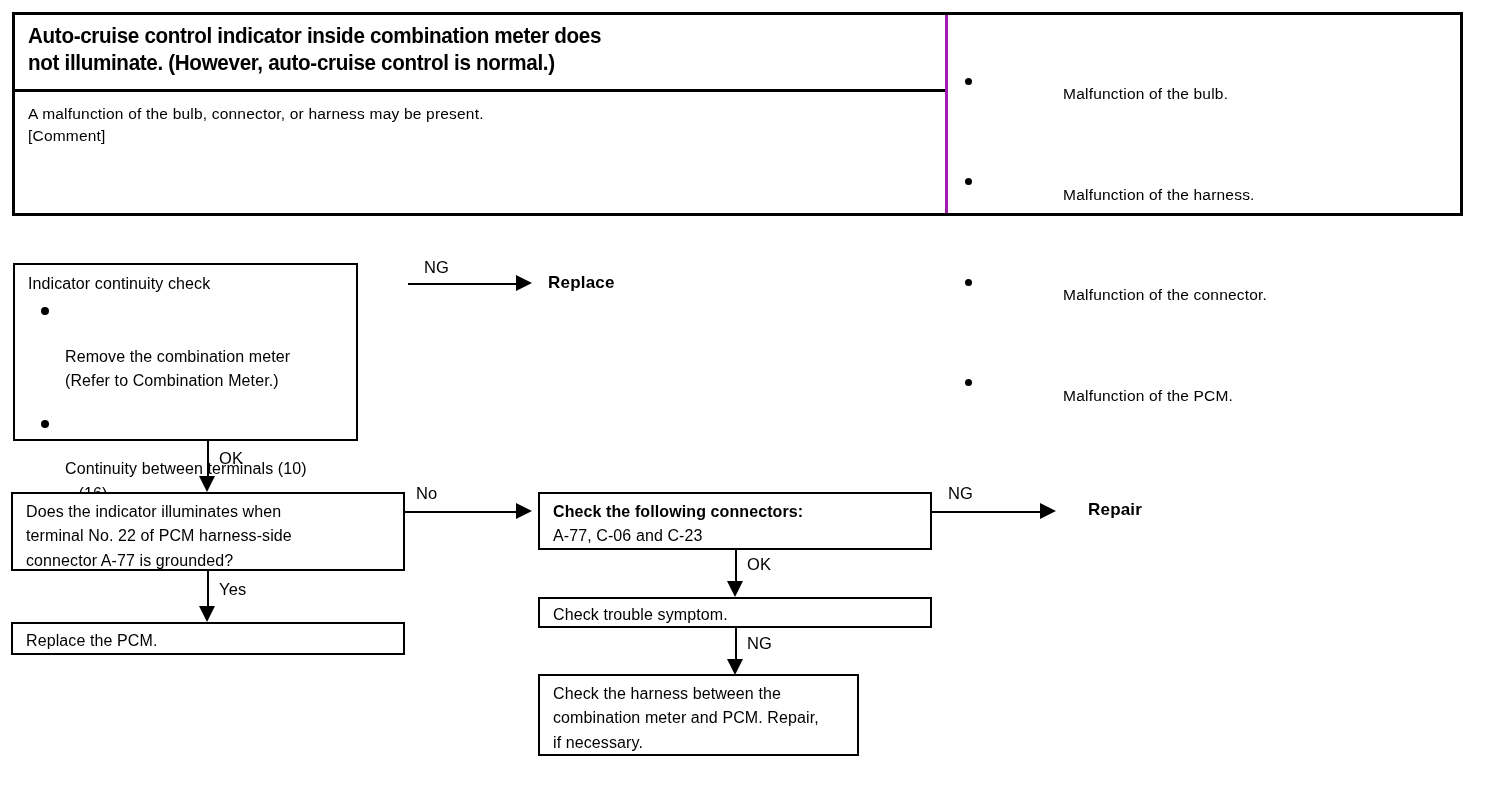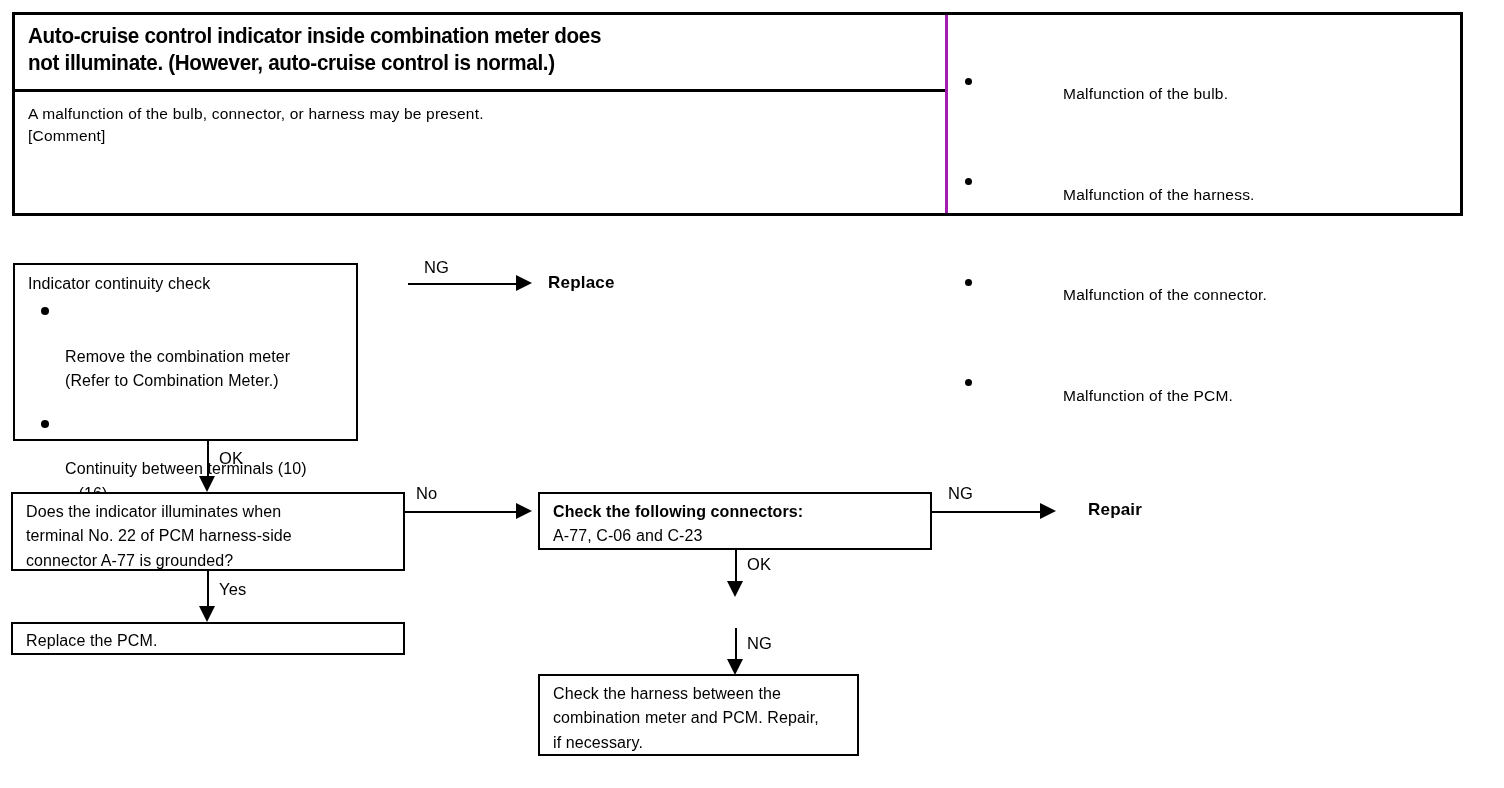--- a/index.html
+++ b/index.html
@@ -311,20 +311,23 @@
 
   <div class="hline" style="left:932px; top:511px; width:110px;"></div>
   <div class="arrow-right" style="left:1040px; top:503px;"></div>
   <div class="edge-label" style="left:948px; top:484px;">NG</div>
   <div class="term-label" style="left:1075px; top:500px;margin-left:13px;">Repair</div>
 
   <div class="vline" style="left:735px; top:550px; height:32px;"></div>
   <div class="arrow-down" style="left:727px; top:581px;"></div>
   <div class="edge-label" style="left:747px; top:555px;">OK</div>
 
+  <div class="fbox" id="box-trouble-symptom">
+    <div class="txt">Check trouble symptom.</div>
+  </div>
 
   <div class="vline" style="left:735px; top:628px; height:32px;"></div>
   <div class="arrow-down" style="left:727px; top:659px;"></div>
   <div class="edge-label" style="left:747px; top:634px;">NG</div>
 
   <div class="fbox" id="box-harness">
     <div class="txt">Check the harness between the
 combination meter and PCM. Repair,
 if  necessary.</div>
   </div>

